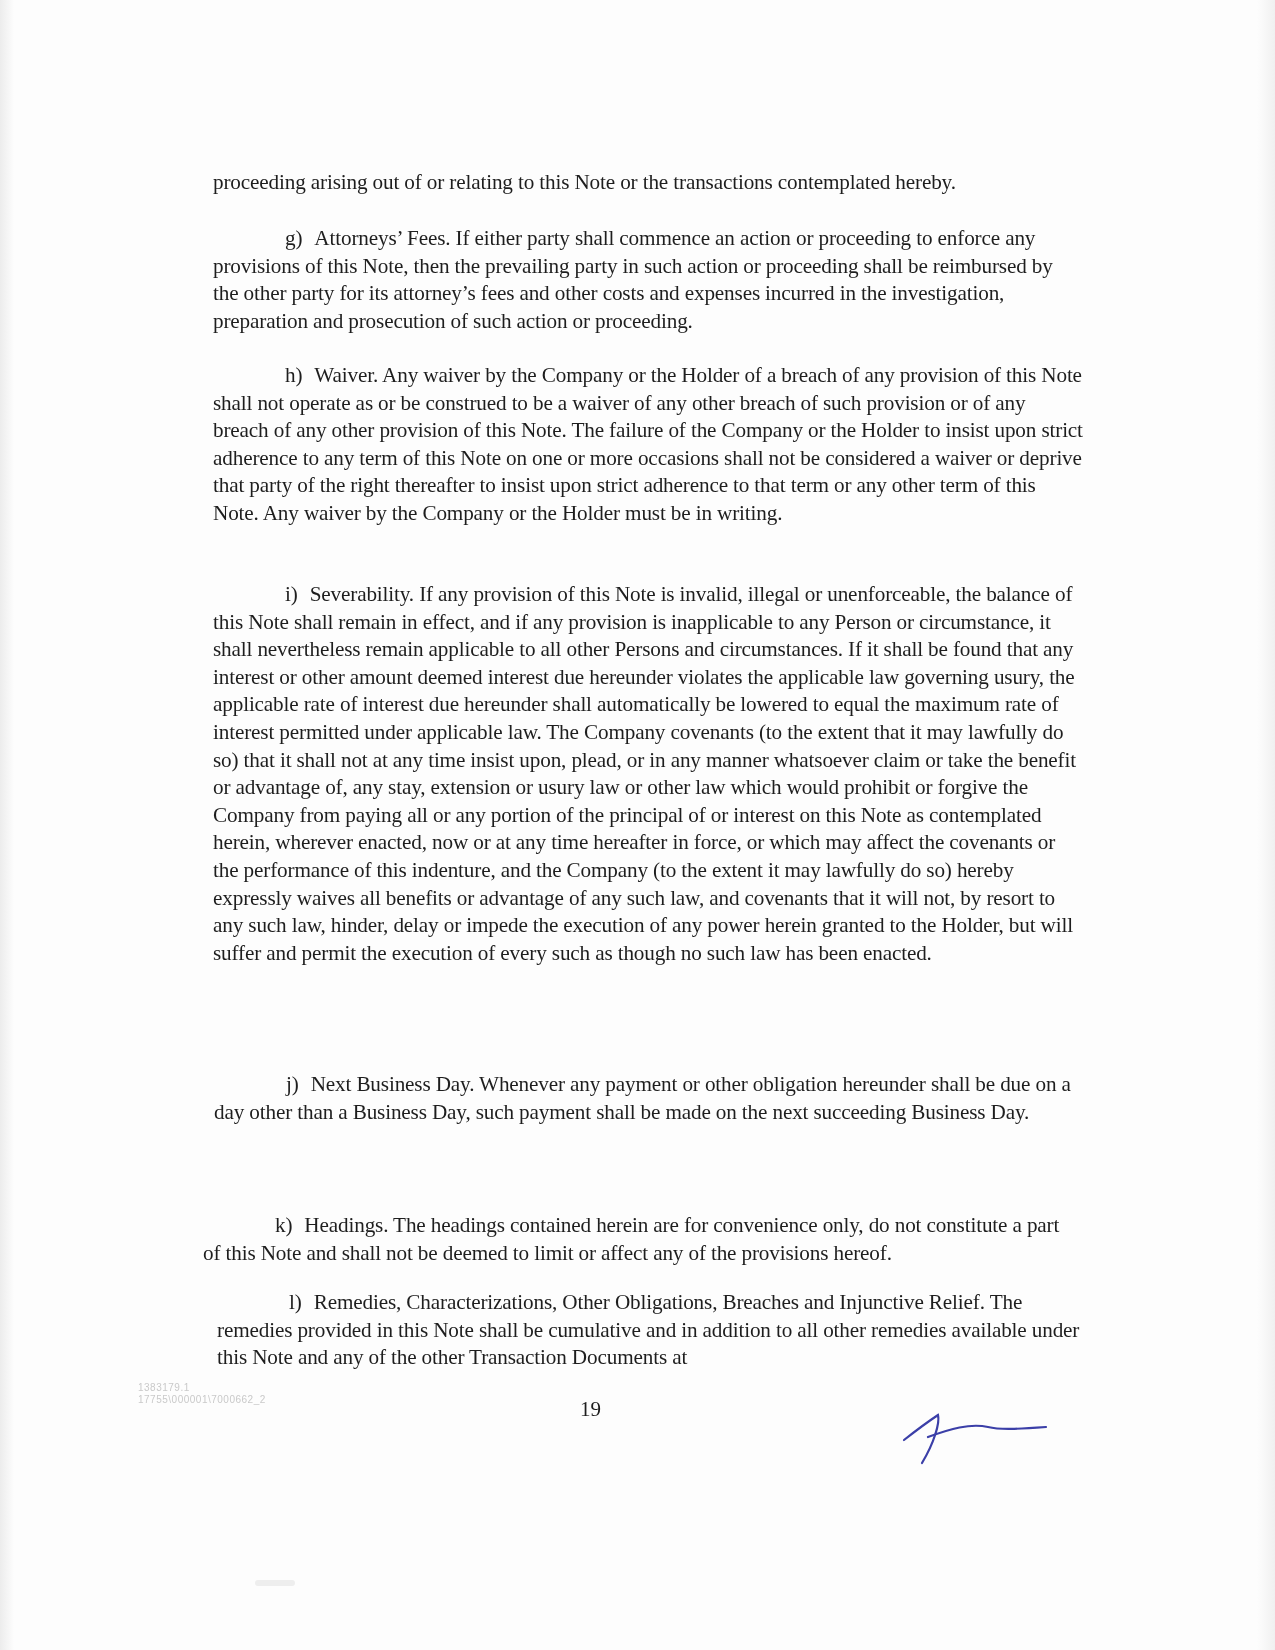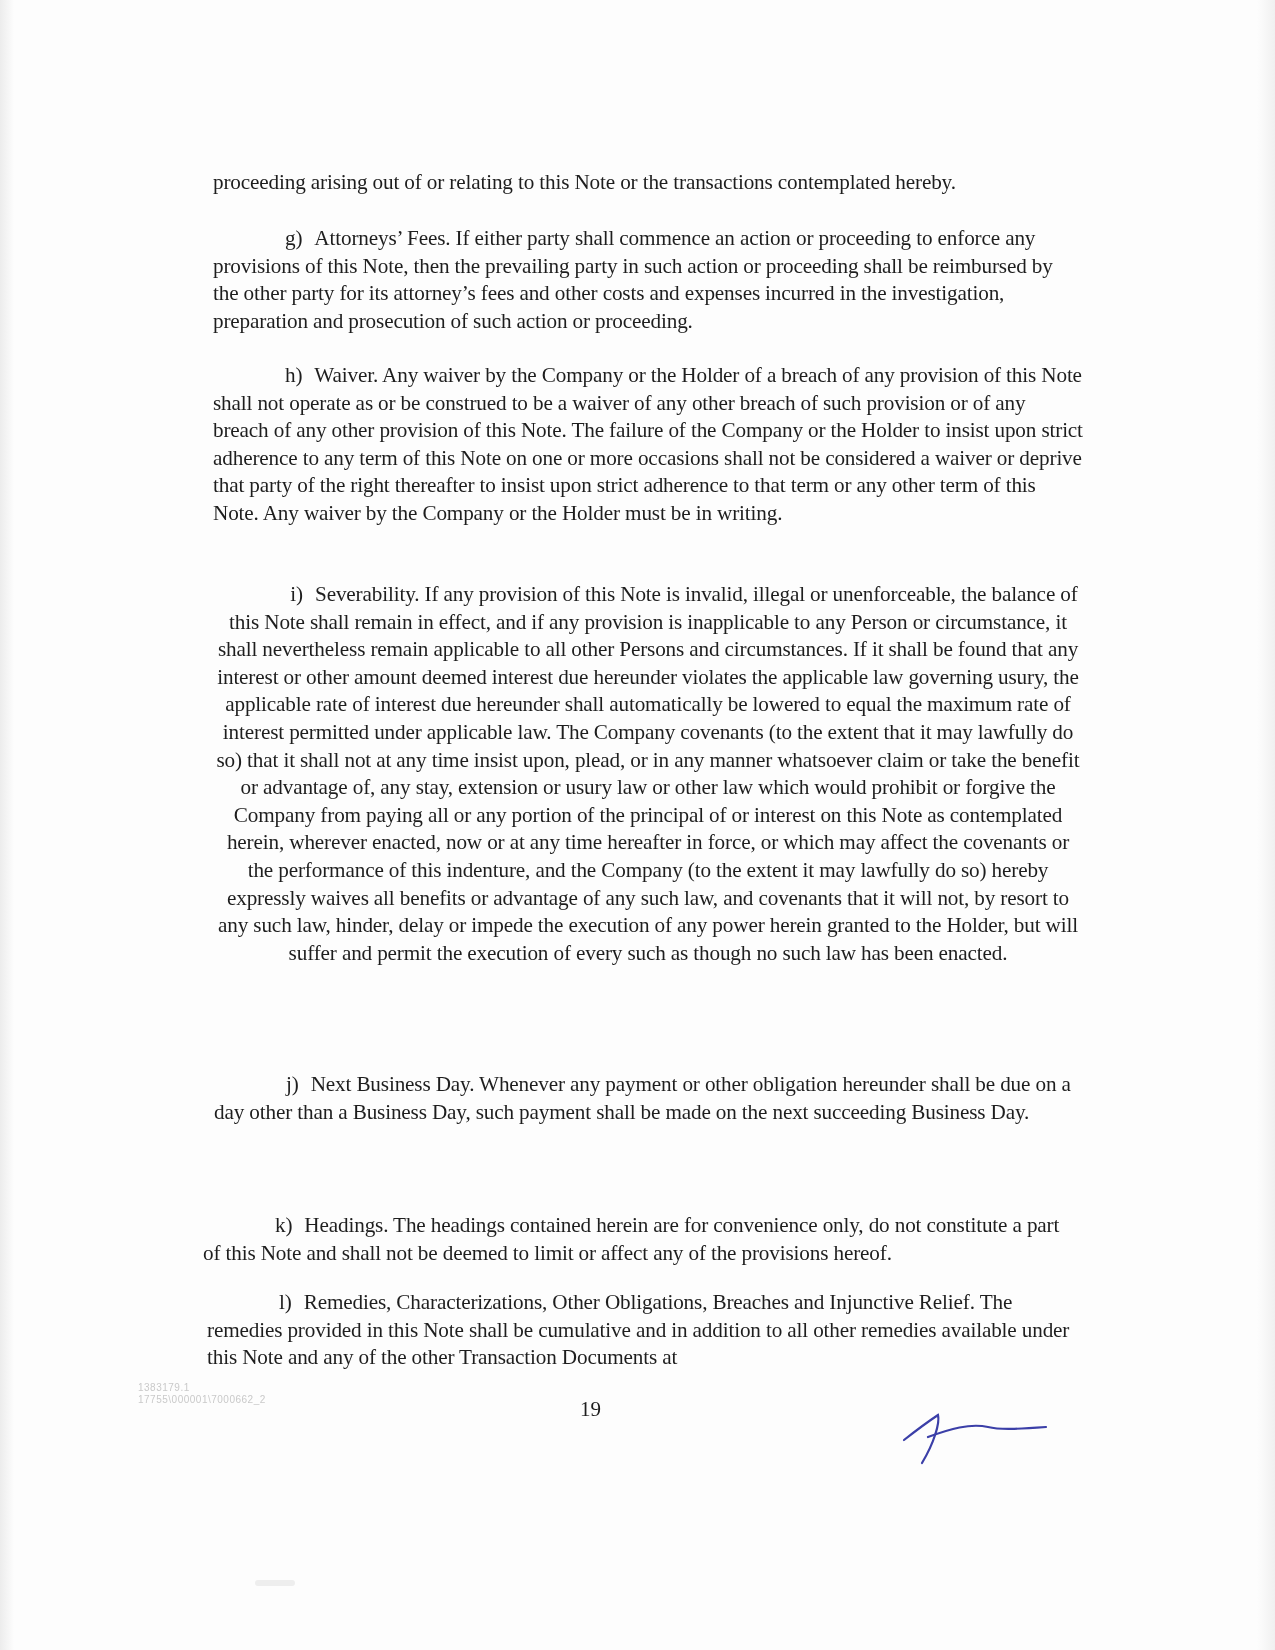--- a/index.html
+++ b/index.html
@@ -22,24 +22,24 @@
     font-size:21.2px; line-height:27.6px;
     letter-spacing:-0.15px;
   }
   .para { margin:0; text-align:left; }
   .para .indent { display:inline-block; width:72px; }
   .para .label { margin-right:12px; }
   .heading { text-underline-offset:3px; }
   #p-intro { top:163px;margin-top:6px; }
   #p-g { top:225px; }
   #p-h { top:362px; }
-  #p-i { top:581px;text-align:center; }
+  #p-i { top:581px; }
   #p-j { top:1071px; left:214px; }
   #p-k { top:1180px; left:203px;margin-top:32px; }
-  #p-l { top:1289px; left:207px; }
+  #p-l { top:1289px; left:217px; }
   .footer-id {
     position:absolute; left:138px; top:1382px;
     font-size:10px; line-height:12px; color:#c9c9c9;
     font-family:"Liberation Sans", sans-serif; letter-spacing:0.5px;
   }
   .page-number {
     position:absolute; left:580px; top:1397px;
     font-size:21px; color:#1e1e1e;
   }
   .signature {

